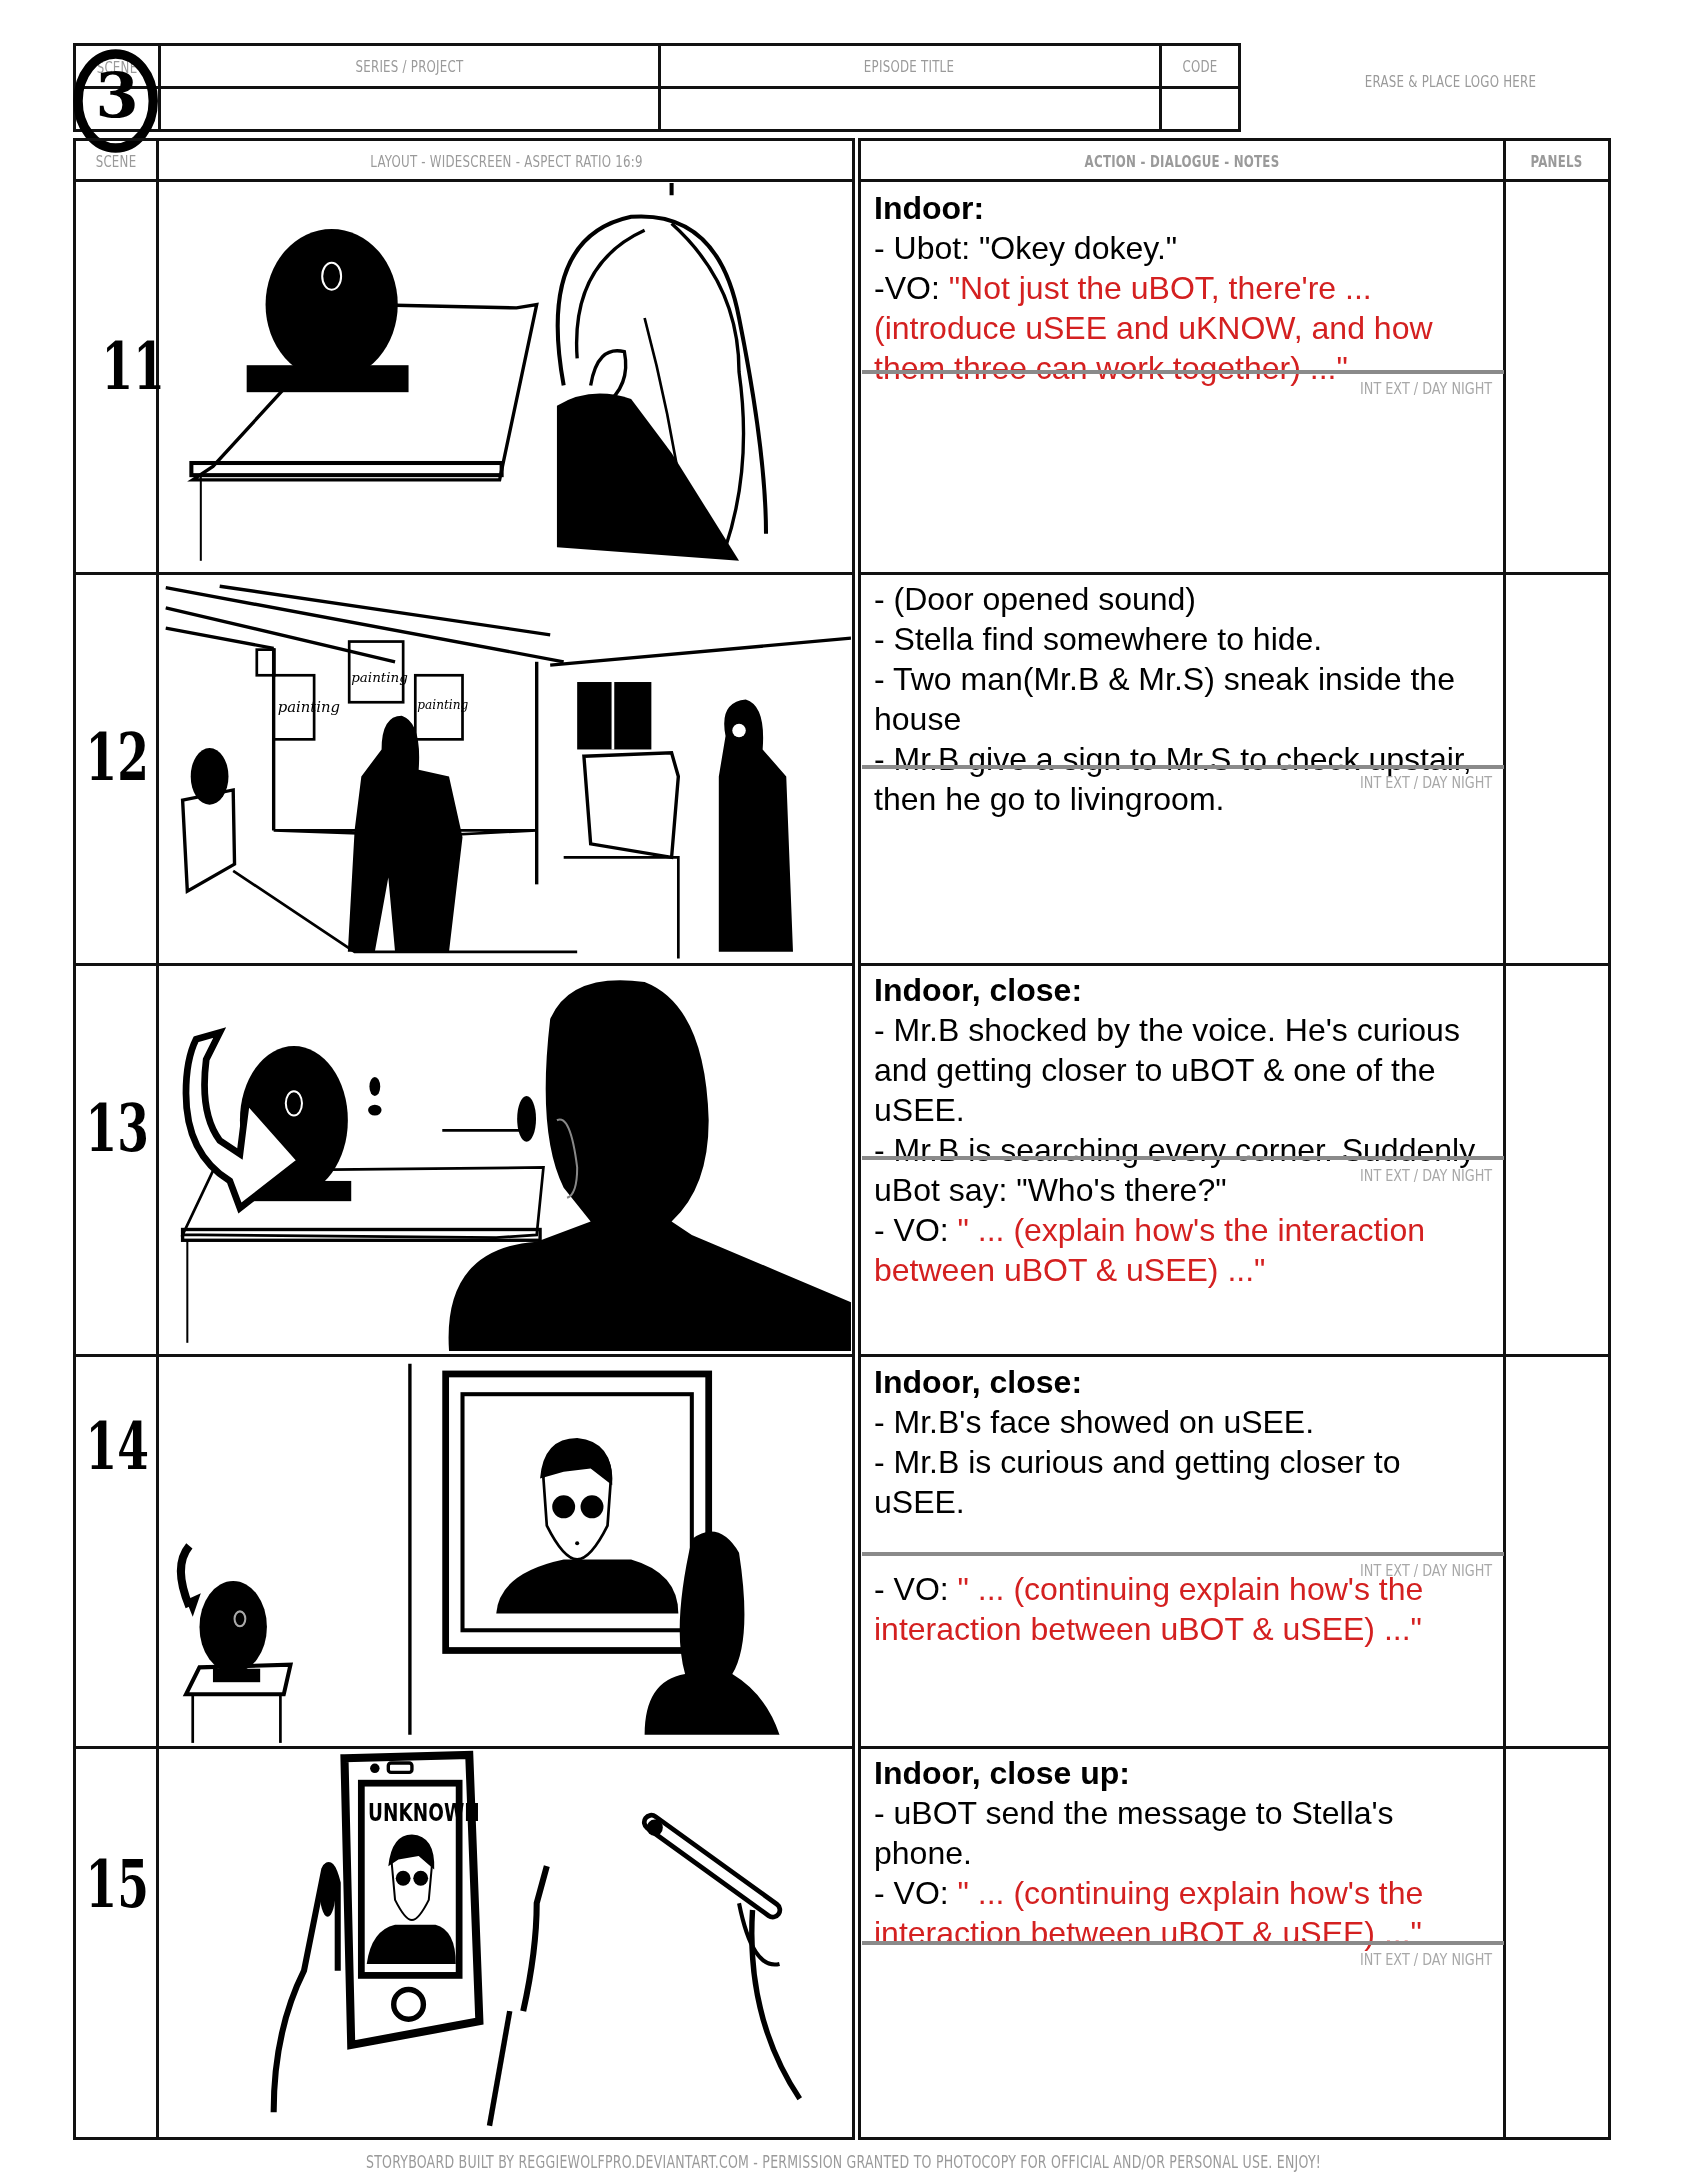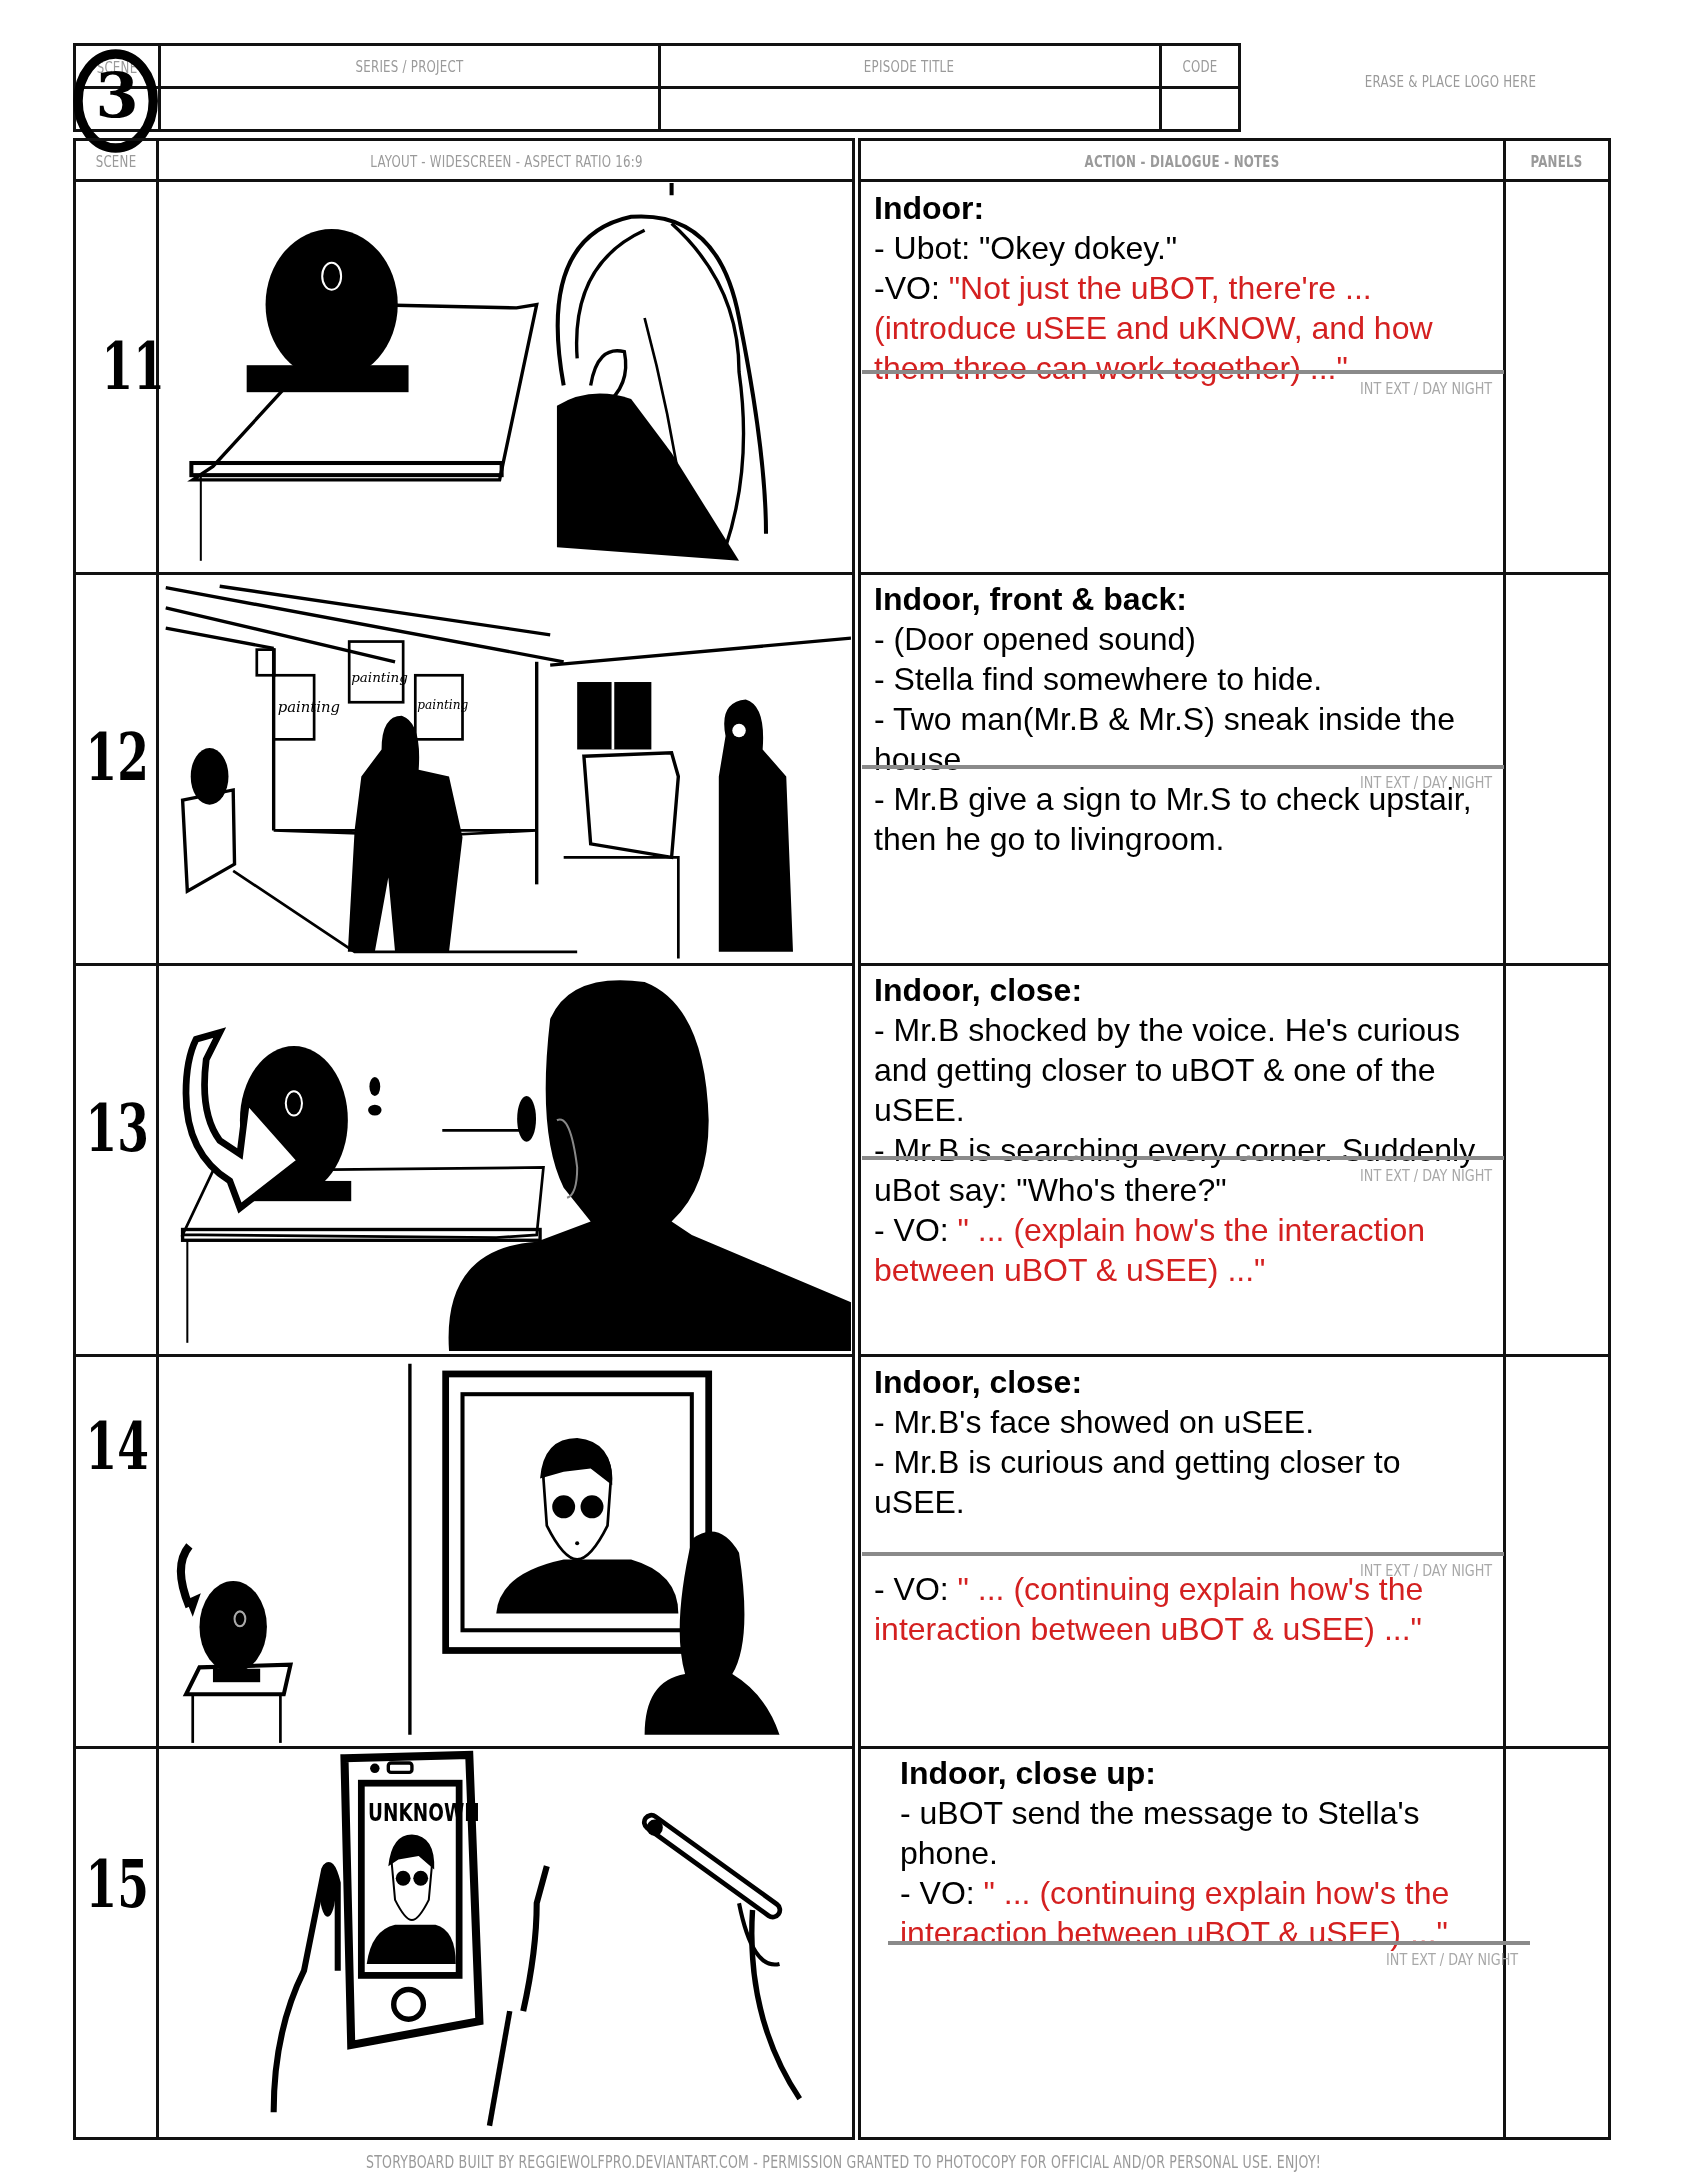--- a/index.html
+++ b/index.html
@@ -125,21 +125,20 @@
       <polyline points="110,440 290,560 620,560" fill="none" stroke="#000" stroke-width="4"></polyline>
       <ellipse cx="75" cy="300" rx="28" ry="42" fill="#000"></ellipse>
       <polygon points="35,335 110,320 112,430 42,470" fill="none" stroke="#000" stroke-width="5"></polygon>
       <path d="M330,260 Q330,210 360,210 Q390,220 385,290 L430,300 L450,390 L430,560 L350,560 L340,450 L320,560 L280,560 L290,380 L300,300 Z" fill="#000"></path>
       <path d="M840,240 Q830,190 870,186 Q900,195 895,260 L930,300 L940,560 L830,560 L830,300 Z" fill="#000"></path>
       <circle cx="860" cy="232" r="10" fill="#fff"></circle>
     </svg>
   </div>
   <div class="abs" style="left:862px;top:0;width:642px;height:391px;">
     <div class="notes">
-      <div class="head">Indoor, front &amp; back:</div>
       <div>- (Door opened sound)</div>
       <div>- Stella find somewhere to hide.</div>
       <div>- Two man(Mr.B &amp; Mr.S) sneak inside the house</div>
       <div>- Mr.B give a sign to Mr.S to check upstair, then he go to livingroom.</div>
     </div>
     <div class="subline" style="top:194px;"></div>
     <div class="ied" style="top:202px;">INT   EXT  /  DAY   NIGHT</div>
   </div>
   <div class="abs" style="left:1507px;top:2.7px;width:101px;height:386px;"></div>
 </div>
@@ -240,21 +239,21 @@
       <ellipse cx="250" cy="210" rx="12" ry="40" fill="#000"></ellipse>
       <path d="M540,390 Q560,300 560,230 L575,175" fill="none" stroke="#000" stroke-width="9"></path>
       <path d="M490,560 L520,390" fill="none" stroke="#000" stroke-width="8"></path>
       <path d="M730,110 L910,240" fill="none" stroke="#000" stroke-width="28" stroke-linecap="round"></path>
       <path d="M730,110 L910,240" fill="none" stroke="#fff" stroke-width="14" stroke-linecap="round"></path>
       <circle cx="735" cy="118" r="12" fill="#000"></circle>
       <path d="M880,240 Q870,400 950,520" fill="none" stroke="#000" stroke-width="8"></path>
       <path d="M860,230 Q880,330 920,320" fill="none" stroke="#000" stroke-width="6"></path>
     </svg>
   </div>
-  <div class="abs" style="left:862px;top:0;width:642px;height:391px;margin-left:26px;">
+  <div class="abs" style="left:862px;top:0;width:642px;height:391px;">
     <div class="notes">
       <div class="head">Indoor, close up:</div>
       <div>- uBOT send the message to Stella's phone.</div>
       <div><span>- VO: </span><span class="red">" ... (continuing explain how's the interaction between uBOT &amp; uSEE) ..."</span></div>
     </div>
     <div class="subline" style="top:196px;"></div>
     <div class="ied" style="top:205px;">INT   EXT  /  DAY   NIGHT</div>
   </div>
   <div class="abs" style="left:1507px;top:2.7px;width:101px;height:386px;"></div>
 </div>

